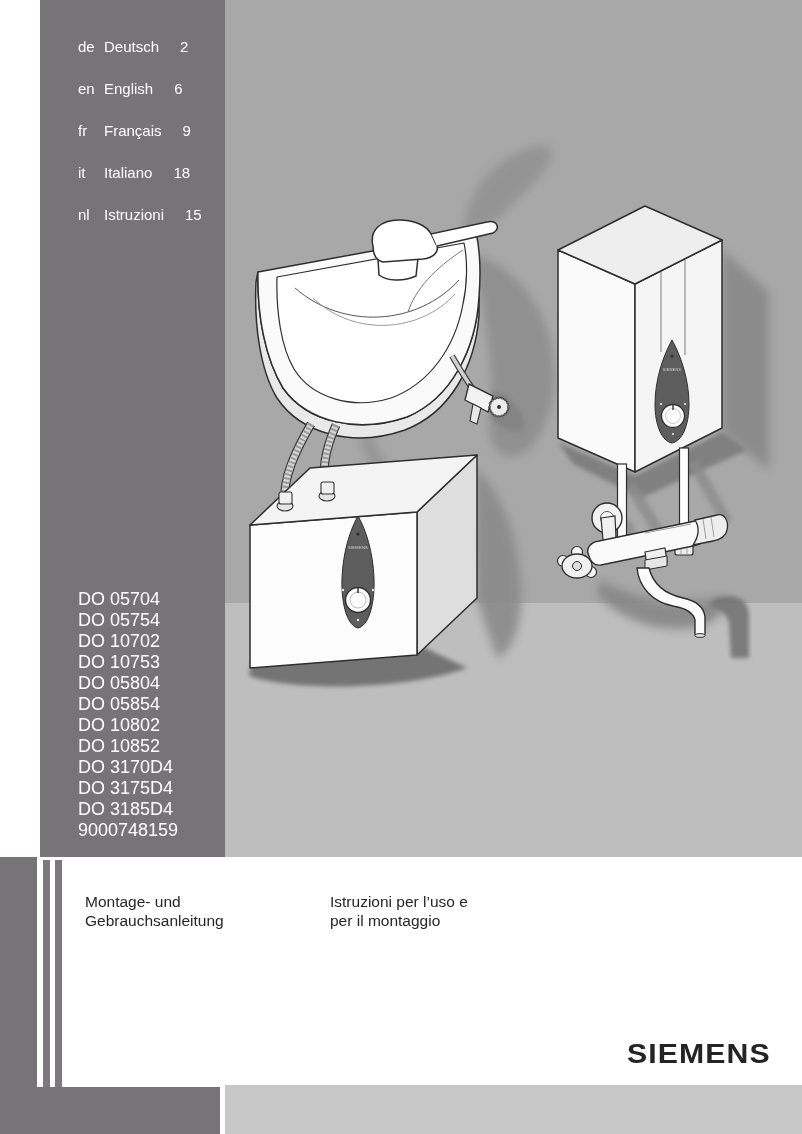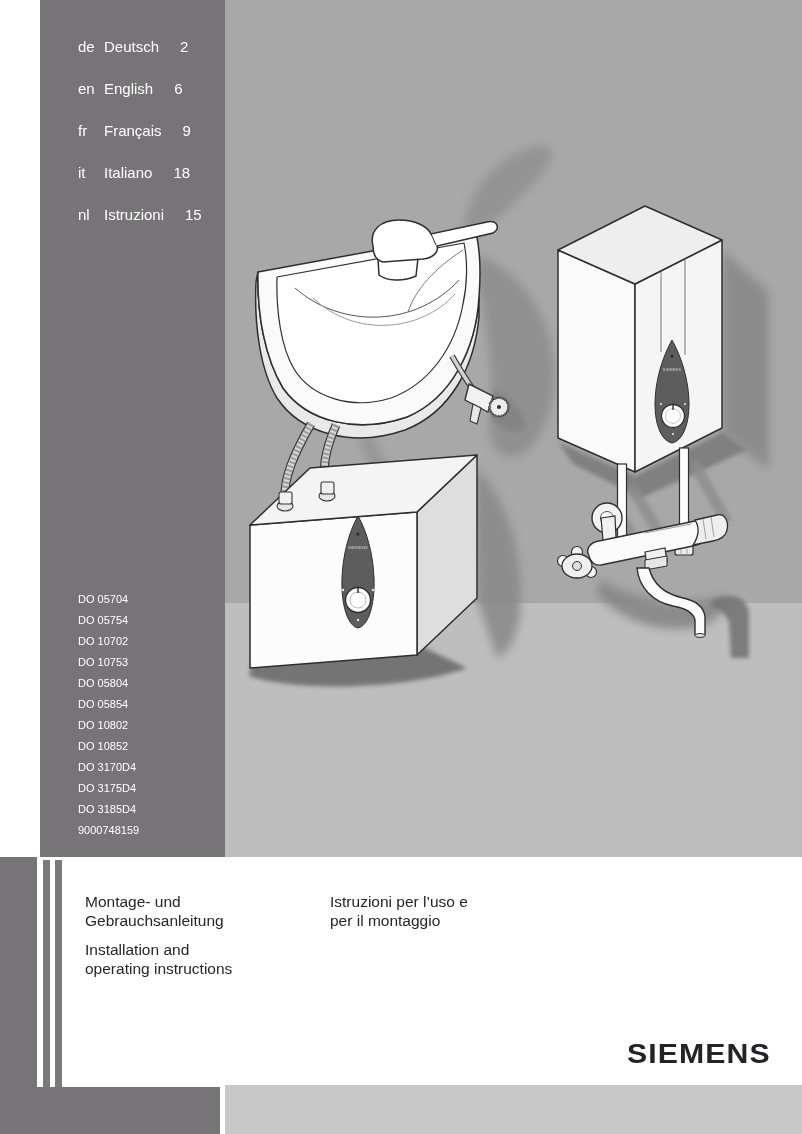--- a/index.html
+++ b/index.html
@@ -13,21 +13,21 @@
   .stripe-a{left:43px;top:860px;width:7px;height:227px;background:#7b797b;}
   .stripe-b{left:55px;top:860px;width:7px;height:227px;background:#7b797b;}
   .bottom-block{left:0;top:1087px;width:220px;height:47px;background:#767476;}
   .bottom-bar{left:225px;top:1085px;width:577px;height:49px;background:#c9c8c8;}
 
   .lang-list{left:38px;top:38px;color:#ffffff;font-size:15px;line-height:17px;}
   .lang-row{display:flex;margin-bottom:25px;white-space:nowrap;}
   .lang-code{width:26px;}
   .lang-page{margin-left:21px;}
 
-  .model-list{left:38px;top:589px;color:#ffffff;font-size:11px;line-height:21px;white-space:nowrap;}
+  .model-list{left:38px;top:589px;color:#ffffff;font-size:18px;line-height:21px;white-space:nowrap;}
 
   
   .panel{left:225px;top:0;width:577px;height:857px;background:#a9a8a8;}
   .floor{left:0;top:603px;width:577px;height:254px;background:#bfbebe;}
   .panel svg{position:absolute;left:0;top:0;}
 
   
   .instr{color:#262626;font-size:15.5px;line-height:19px;}
   .instr-left{left:85px;top:884px;width:235px;}
   .instr-right{left:330px;top:884px;width:235px;}
@@ -224,24 +224,20 @@
         <ellipse cx="475" cy="635.5" rx="5" ry="2" fill="#dddddd" stroke="#333333" stroke-width="1"></ellipse>
       </g>
     </svg>
   </div>
 
   <div class="abs instr instr-left">
     <p>
       <span>Montage- und</span>
       <span>Gebrauchsanleitung</span>
     </p>
-    <p>
-      <span>Installation and</span>
-      <span>operating instructions</span>
-    </p>
   </div>
   <div class="abs instr instr-right">
     <p>
       <span>Istruzioni per l’uso e</span>
       <span>per il montaggio</span>
     </p>
     <p>
     </p>
   </div>
 

